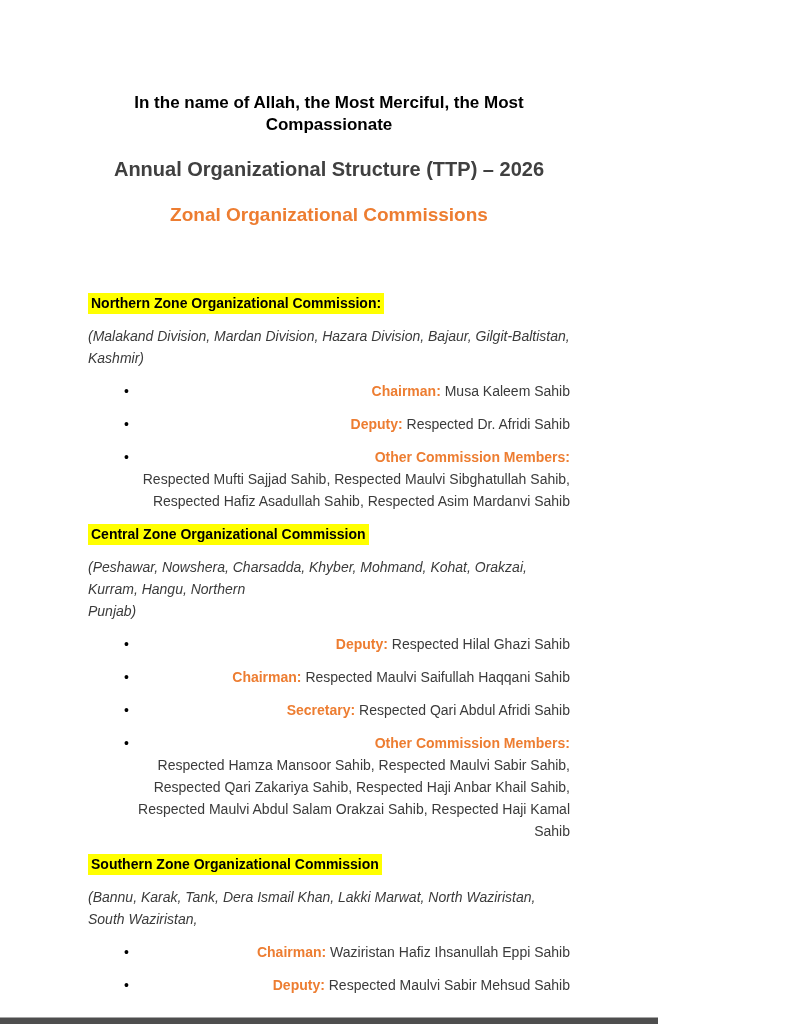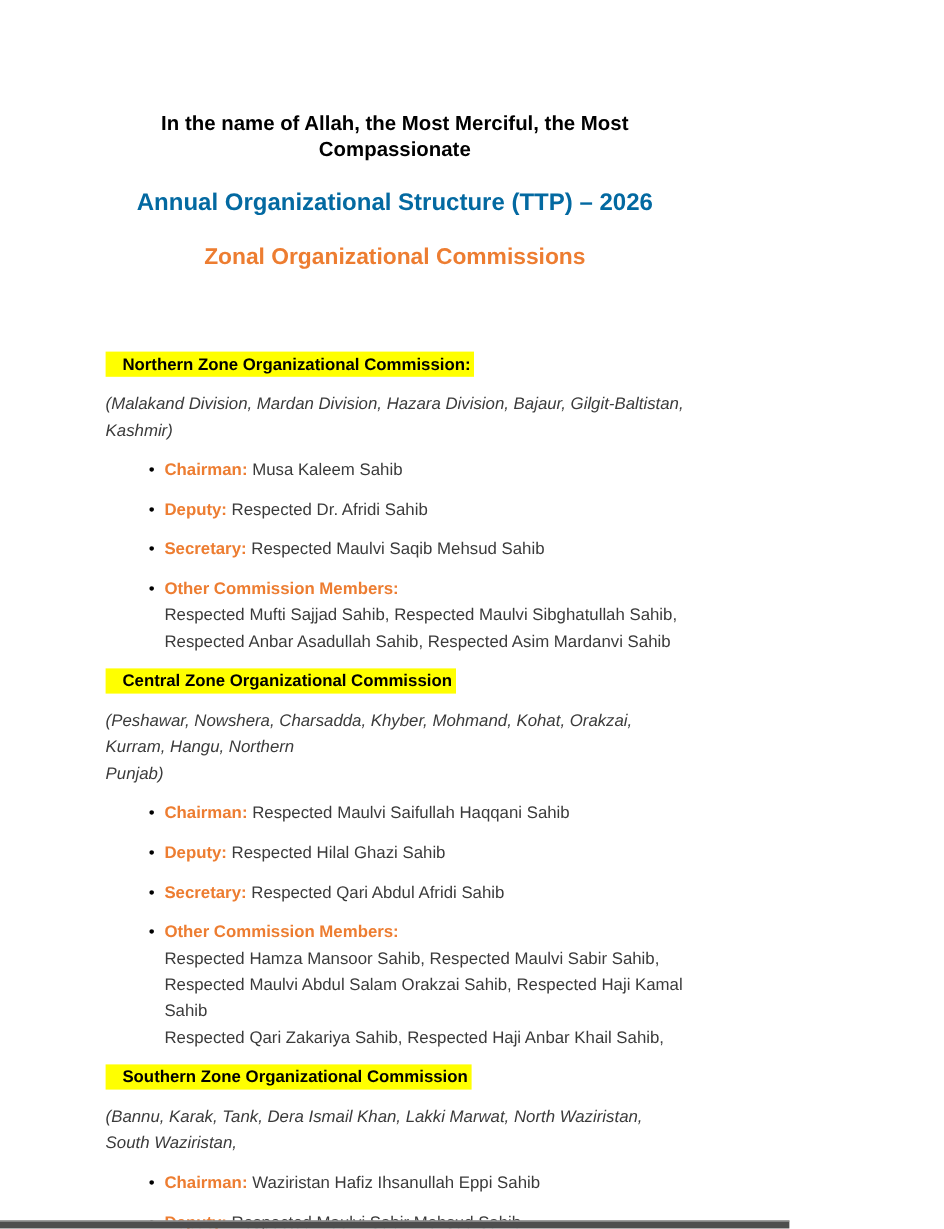--- a/index.html
+++ b/index.html
@@ -23,61 +23,62 @@
     line-height: 22px;
     font-weight: bold;
     color: #000000;
   }
   .doc-title {
     margin: 0 0 20px 0;
     text-align: center;
     font-size: 20px;
     line-height: 26px;
     font-weight: bold;
-    color: #0369a1;
+    color: #404040;
   }
   .doc-subtitle {
     margin: 0 0 64px 0;
     text-align: center;
     font-size: 19px;
     line-height: 26px;
     font-weight: bold;
     color: #ED7D31;
   }
   .sec-heading {
     margin: 0 0 11px 0;
     font-size: 14px;
     line-height: 22px;
     font-weight: bold;
     color: #000000;
   }
   .sec-heading mark {
     background: #FFFF00;
     color: #000000;
-    padding: 2px 3px 3px 14px;
+    padding: 2px 3px 3px 3px;
     text-align: center;
   }
   .regions {
     margin: 0 0 11px 0;
     font-style: italic;
     font-size: 14px;
     line-height: 22px;
   }
   .regions .rline { display: block; }
   ul.roles {
     list-style: none;
     margin: 0;
     padding: 0;
   }
   ul.roles li {
     position: relative;
     padding-left: 49px;
     margin: 0 0 11px 0;
     font-size: 14px;
     line-height: 22px;
+    text-align: right;
   }
   ul.roles li::before {
     content: "\2022";
     position: absolute;
     left: 36px;
     top: 0;
     color: #000000;
     font-size: 14px;
     line-height: 22px;
   }
@@ -107,44 +108,43 @@
     <p class="doc-subtitle">Zonal Organizational Commissions</p>
 
     <section>
       <p class="sec-heading"><mark>Northern Zone Organizational Commission:</mark></p>
       <p class="regions">
           <span class="rline">(Malakand Division, Mardan Division, Hazara Division, Bajaur, Gilgit-Baltistan, Kashmir)</span>
         </p>
       <ul class="roles">
         <li><span class="role-label">Chairman:</span> <span class="role-value">Musa Kaleem Sahib</span></li>
         <li><span class="role-label">Deputy:</span> <span class="role-value">Respected Dr. Afridi Sahib</span></li>
-        <li><span class="role-label">Secretary:</span> <span class="role-value">Respected Maulvi Saqib Mehsud Sahib</span></li>
         <li>
           <span class="role-label">Other Commission Members:</span>
           <span class="member-line">Respected Mufti Sajjad Sahib, Respected Maulvi Sibghatullah Sahib,</span>
-          <span class="member-line">Respected Anbar Asadullah Sahib, Respected Asim Mardanvi Sahib</span>
+          <span class="member-line">Respected Hafiz Asadullah Sahib, Respected Asim Mardanvi Sahib</span>
         </li>
       </ul>
     </section>
 
     <section>
       <p class="sec-heading"><mark>Central Zone Organizational Commission</mark></p>
       <p class="regions">
           <span class="rline">(Peshawar, Nowshera, Charsadda, Khyber, Mohmand, Kohat, Orakzai, Kurram, Hangu, Northern</span>
           <span class="rline">Punjab)</span>
         </p>
       <ul class="roles">
+        <li><span class="role-label">Deputy:</span> <span class="role-value">Respected Hilal Ghazi Sahib</span></li>
         <li><span class="role-label">Chairman:</span> <span class="role-value">Respected Maulvi Saifullah Haqqani Sahib</span></li>
-        <li><span class="role-label">Deputy:</span> <span class="role-value">Respected Hilal Ghazi Sahib</span></li>
         <li><span class="role-label">Secretary:</span> <span class="role-value">Respected Qari Abdul Afridi Sahib</span></li>
         <li>
           <span class="role-label">Other Commission Members:</span>
           <span class="member-line">Respected Hamza Mansoor Sahib, Respected Maulvi Sabir Sahib,</span>
+          <span class="member-line">Respected Qari Zakariya Sahib, Respected Haji Anbar Khail Sahib,</span>
           <span class="member-line">Respected Maulvi Abdul Salam Orakzai Sahib, Respected Haji Kamal Sahib</span>
-          <span class="member-line">Respected Qari Zakariya Sahib, Respected Haji Anbar Khail Sahib,</span>
         </li>
       </ul>
     </section>
 
     <section>
       <p class="sec-heading"><mark>Southern Zone Organizational Commission</mark></p>
       <p class="regions">
           <span class="rline">(Bannu, Karak, Tank, Dera Ismail Khan, Lakki Marwat, North Waziristan, South Waziristan,</span>
         </p>
       <ul class="roles">

